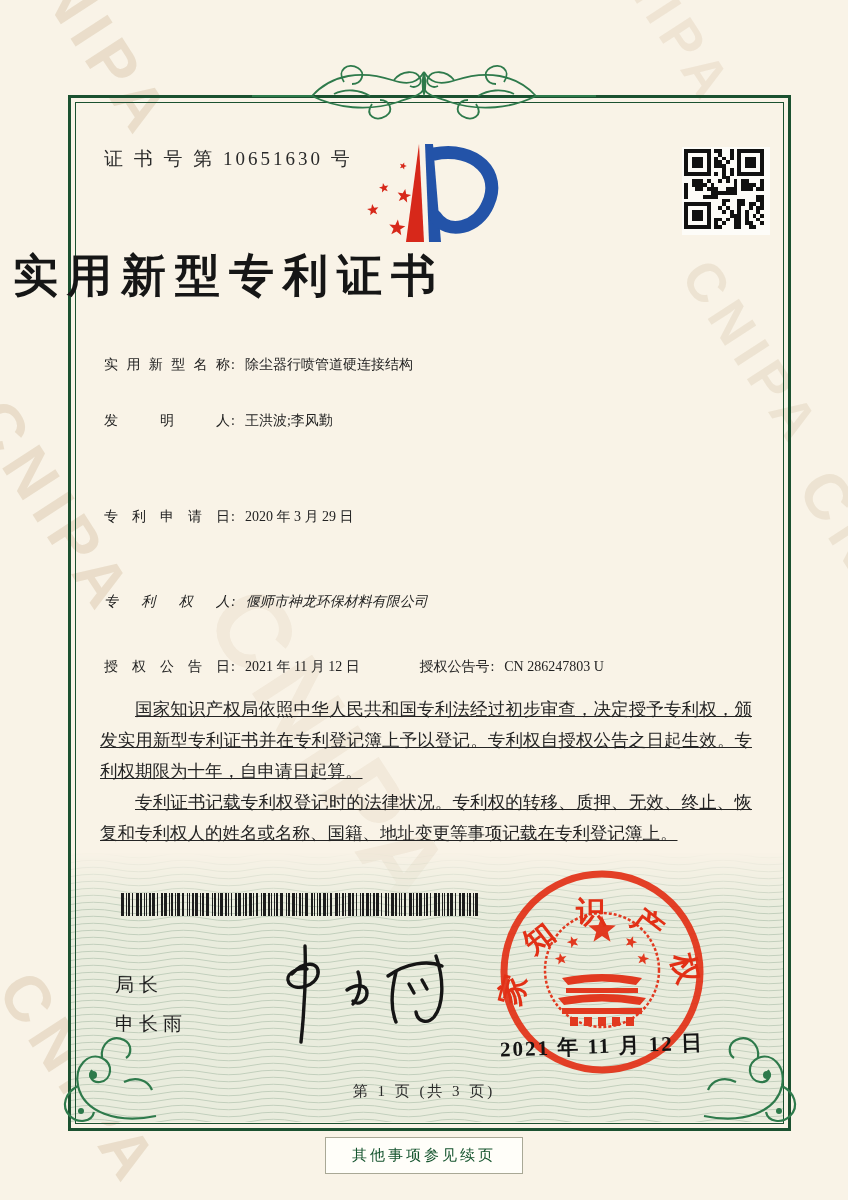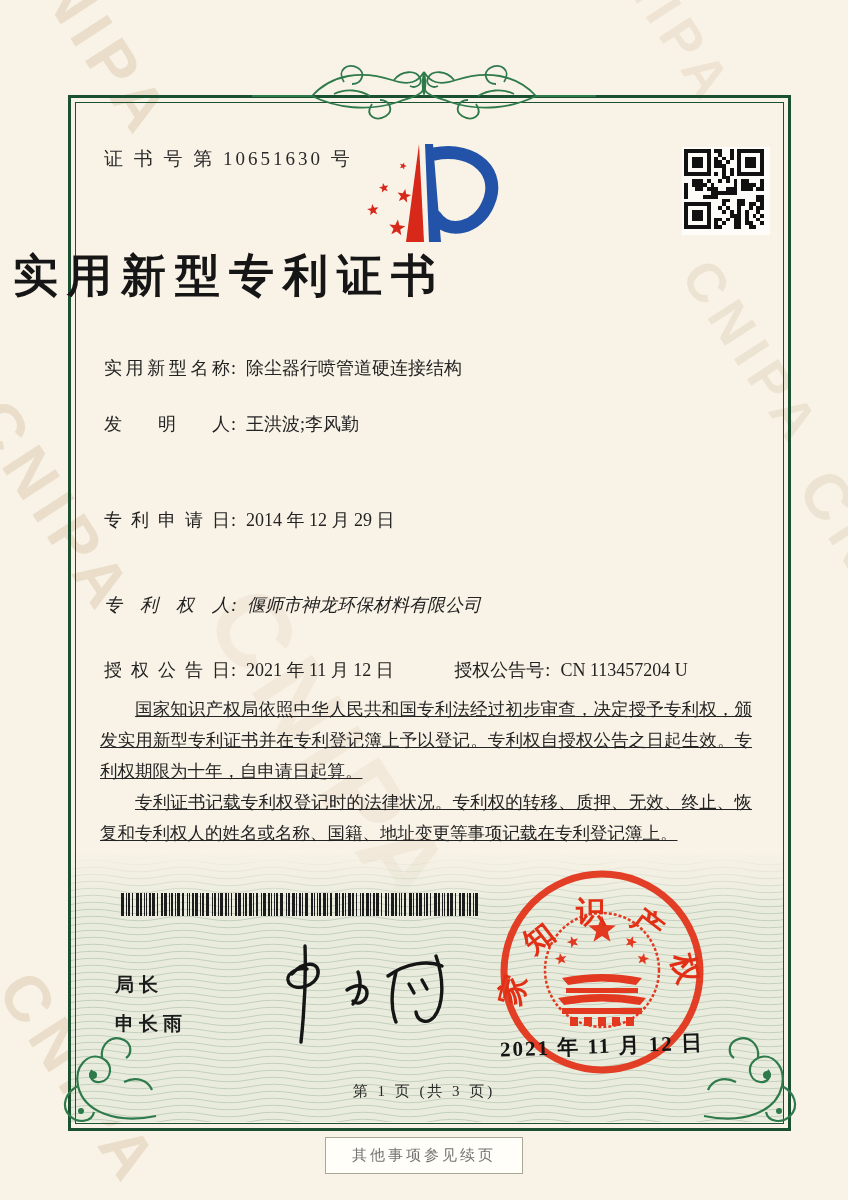--- a/index.html
+++ b/index.html
@@ -32,47 +32,47 @@
   .corner-br{position:absolute;left:700px;top:1028px;z-index:6;transform:scaleX(-1);}
 
   .content{position:absolute;left:0;top:0;width:848px;height:1200px;z-index:5;}
 
   .cert-no{position:absolute;left:104px;top:146px;font-size:19px;letter-spacing:3px;color:#2a2a2a;}
   .logo{position:absolute;left:340px;top:136px;}
   .qr{position:absolute;left:682px;top:147px;width:84px;height:84px;background:#fdfcf8;padding:2px;}
   .title{position:absolute;left:13px;top:246px;width:848px;font-size:45px;
          font-weight:bold;letter-spacing:9px;color:#161616;}
 
-  .frow{position:absolute;left:104px;width:660px;font-size:18px;color:#232323;white-space:nowrap;}
+  .frow{position:absolute;left:104px;width:660px;font-size:14px;color:#232323;white-space:nowrap;}
   .flabel{display:inline-block;width:126px;text-align:justify;text-align-last:justify;
           -moz-text-align-last:justify;vertical-align:bottom;}
   .fcolon{display:inline-block;margin:0 10px 0 1px;}
   .r1{top:356px;}.r2{top:412px;}.r3{top:458px;}.r4{top:508px;}.r5{top:593px;font-style:italic;}.r6{top:610px;}.r7{top:658px;}
   .grp2{margin-left:56px;}
 
   .paras{position:absolute;left:100px;top:694px;width:652px;font-size:17.5px;line-height:31px;
          text-align:justify;color:#242424;text-decoration:underline;}
   .paras p{margin:0;text-indent:2em;}
 
   .barcode{position:absolute;left:121px;top:893px;width:360px;height:23px;}
 
-  .signer{position:absolute;left:115px;top:972px;font-size:19px;letter-spacing:5px;color:#1c1c1c;font-weight:bold;}
+  .signer{position:absolute;left:115px;top:972px;font-size:19px;letter-spacing:5px;color:#1c1c1c;}
   .signer div{margin-bottom:13px;}
   .signature{position:absolute;left:252px;top:938px;}
 
   .seal{position:absolute;left:488px;top:862px;}
   .seal-date{position:absolute;left:488px;top:1032px;width:228px;text-align:center;font-size:21px;
              letter-spacing:2px;color:#141414;transform:rotate(-2deg);font-weight:bold;}
 
   .footer{position:absolute;left:0;top:1082px;width:848px;text-align:center;font-size:15px;
           letter-spacing:3px;color:#2a2a2a;}
 
   .cont-note{position:absolute;left:50%;top:1137px;transform:translateX(-50%);
              background:#fffef9;border:1px solid #a9a896;padding:8px 26px;font-size:15px;
-             letter-spacing:3px;color:#737373;z-index:6;white-space:nowrap;text-align:right;}
+             letter-spacing:3px;color:#14532d;z-index:6;white-space:nowrap;text-align:right;}
 </style>
 </head>
 <body>
 
 <div class="page">
 
   <span class="wm wm1">CNIPA</span>
   <span class="wm wm2">CNIPA</span>
   <span class="wm wm3">CNIPA</span>
   <span class="wm wm4">CNIPA</span>
@@ -306,28 +306,28 @@
 
     <div class="title">实用新型专利证书</div>
 
     <div class="frow r1">
       <span class="flabel">实用新型名称</span><span class="fcolon">:</span><span>除尘器行喷管道硬连接结构</span>
     </div>
     <div class="frow r2">
       <span class="flabel">发明人</span><span class="fcolon">:</span><span>王洪波;李风勤</span>
     </div>
     <div class="frow r4">
-      <span class="flabel">专利申请日</span><span class="fcolon">:</span><span>2014 年 12 月 29 日</span>
+      <span class="flabel">专利申请日</span><span class="fcolon">:</span><span>2020 年 3 月 29 日</span>
     </div>
     <div class="frow r5">
       <span class="flabel">专利权人</span><span class="fcolon">:</span><span>偃师市神龙环保材料有限公司</span>
     </div>
     <div class="frow r7">
       <span><span class="flabel">授权公告日</span><span class="fcolon">:</span><span>2021 年 11 月 12 日</span></span>
-      <span class="grp2"><span>授权公告号</span><span class="fcolon">:</span><span>CN 113457204 U</span></span>
+      <span class="grp2"><span>授权公告号</span><span class="fcolon">:</span><span>CN 286247803 U</span></span>
     </div>
 
     <div class="paras">
       <p>国家知识产权局依照中华人民共和国专利法经过初步审查，决定授予专利权，颁发实用新型专利证书并在专利登记簿上予以登记。专利权自授权公告之日起生效。专利权期限为十年，自申请日起算。</p>
       <p>专利证书记载专利权登记时的法律状况。专利权的转移、质押、无效、终止、恢复和专利权人的姓名或名称、国籍、地址变更等事项记载在专利登记簿上。</p>
     </div>
 
     <div class="barcode">
       <svg id="bcsvg" width="360" height="23">
           <rect x="0" y="0" width="3" height="23" fill="#1c1c1c"></rect>

